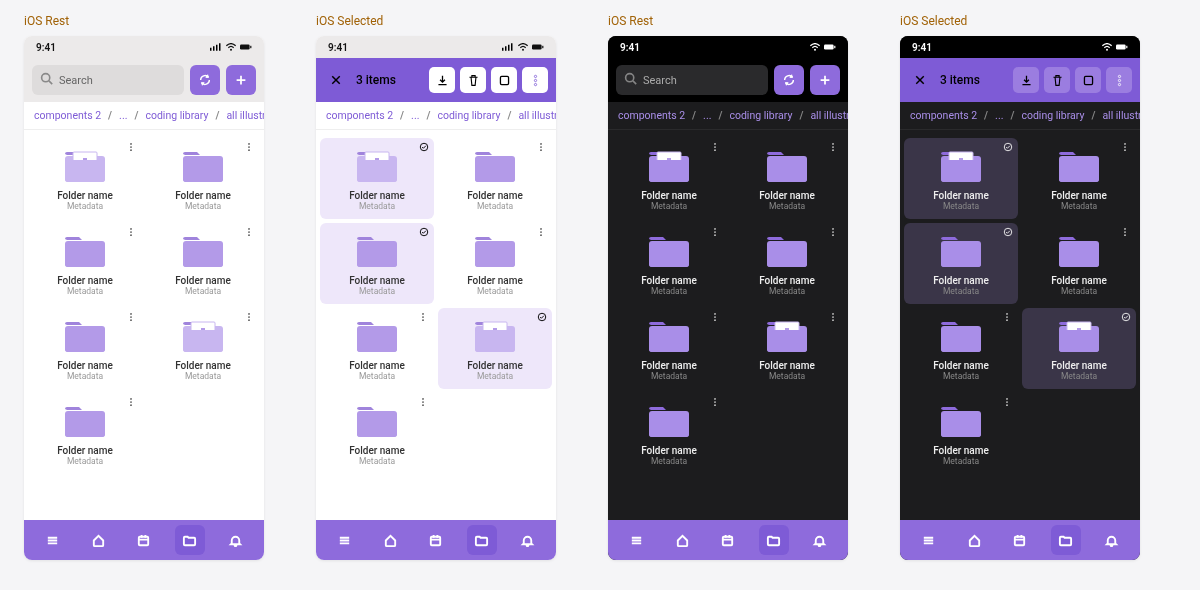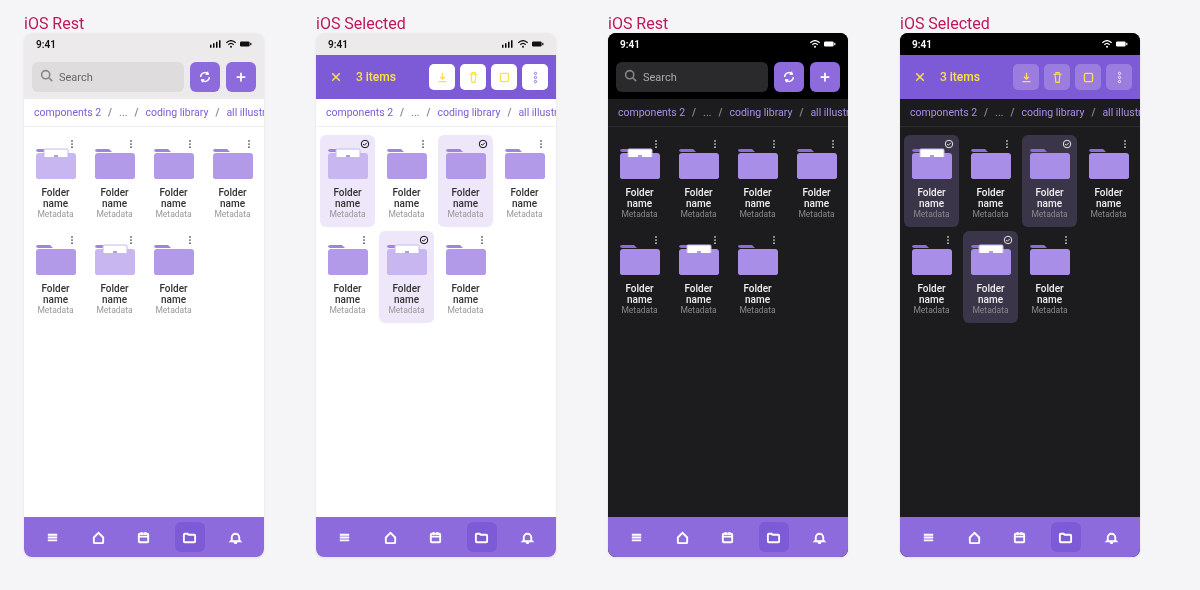--- a/index.html
+++ b/index.html
@@ -10,23 +10,23 @@
     height: 590px;
     overflow: hidden;
   }
   .canvas {
     display: flex;
     gap: 42px;
     padding: 14px 24px;
   }
   .variant { width: 250px; }
   .variant-label {
-    font-size: 16px;
-    color: #be185d;
-    margin-bottom: 0;
+    font-size: 12px;
+    color: #a16207;
+    margin-bottom: 8px;
     font-weight: 400;
   }
   .device {
     width: 240px;
     height: 524px;
     border-radius: 8px;
     overflow: hidden;
     box-shadow: 0 1px 3px rgba(0,0,0,.08);
     display: flex;
     flex-direction: column;
@@ -53,21 +53,21 @@
   
   .toprow {
     height: 44px;
     display:flex;
     align-items:center;
     padding: 0 8px;
     gap:6px;
   }
   .device.light .toprow.rest { background:#eceaea; }
   .device.dark  .toprow.rest { background:#000; }
-  .toprow.selected { background:#7e5bd6; color:#fde047; }
+  .toprow.selected { background:#7e5bd6; color:#000000; }
   .search {
     flex:1;
     display:flex;
     align-items:center;
     gap:6px;
     height:30px;
     border-radius:6px;
     padding:0 8px;
     font-size:11px;
   }
@@ -109,21 +109,21 @@
   .device.light .crumbs { color:#7e5bd6; background:#fff; border-bottom:1px solid #eee;}
   .device.dark  .crumbs { color:#a98ee8; background:#1c1c1e; border-bottom:1px solid #2a2a2c;}
   .crumb { cursor:pointer;text-align:center; }
   .crumb.link { }
   .sep { color:#888; font-weight:600; }
 
   
   .grid {
     flex:1;
     display:grid;
-    grid-template-columns: repeat(4, 1fr);
+    grid-template-columns: repeat(2, 1fr);
     gap:4px;
     padding:8px 4px;
     align-content:start;
     overflow:hidden;
   }
   .card {
     position:relative;
     padding:6px 2px 8px;
     border-radius:6px;
     text-align:center;

